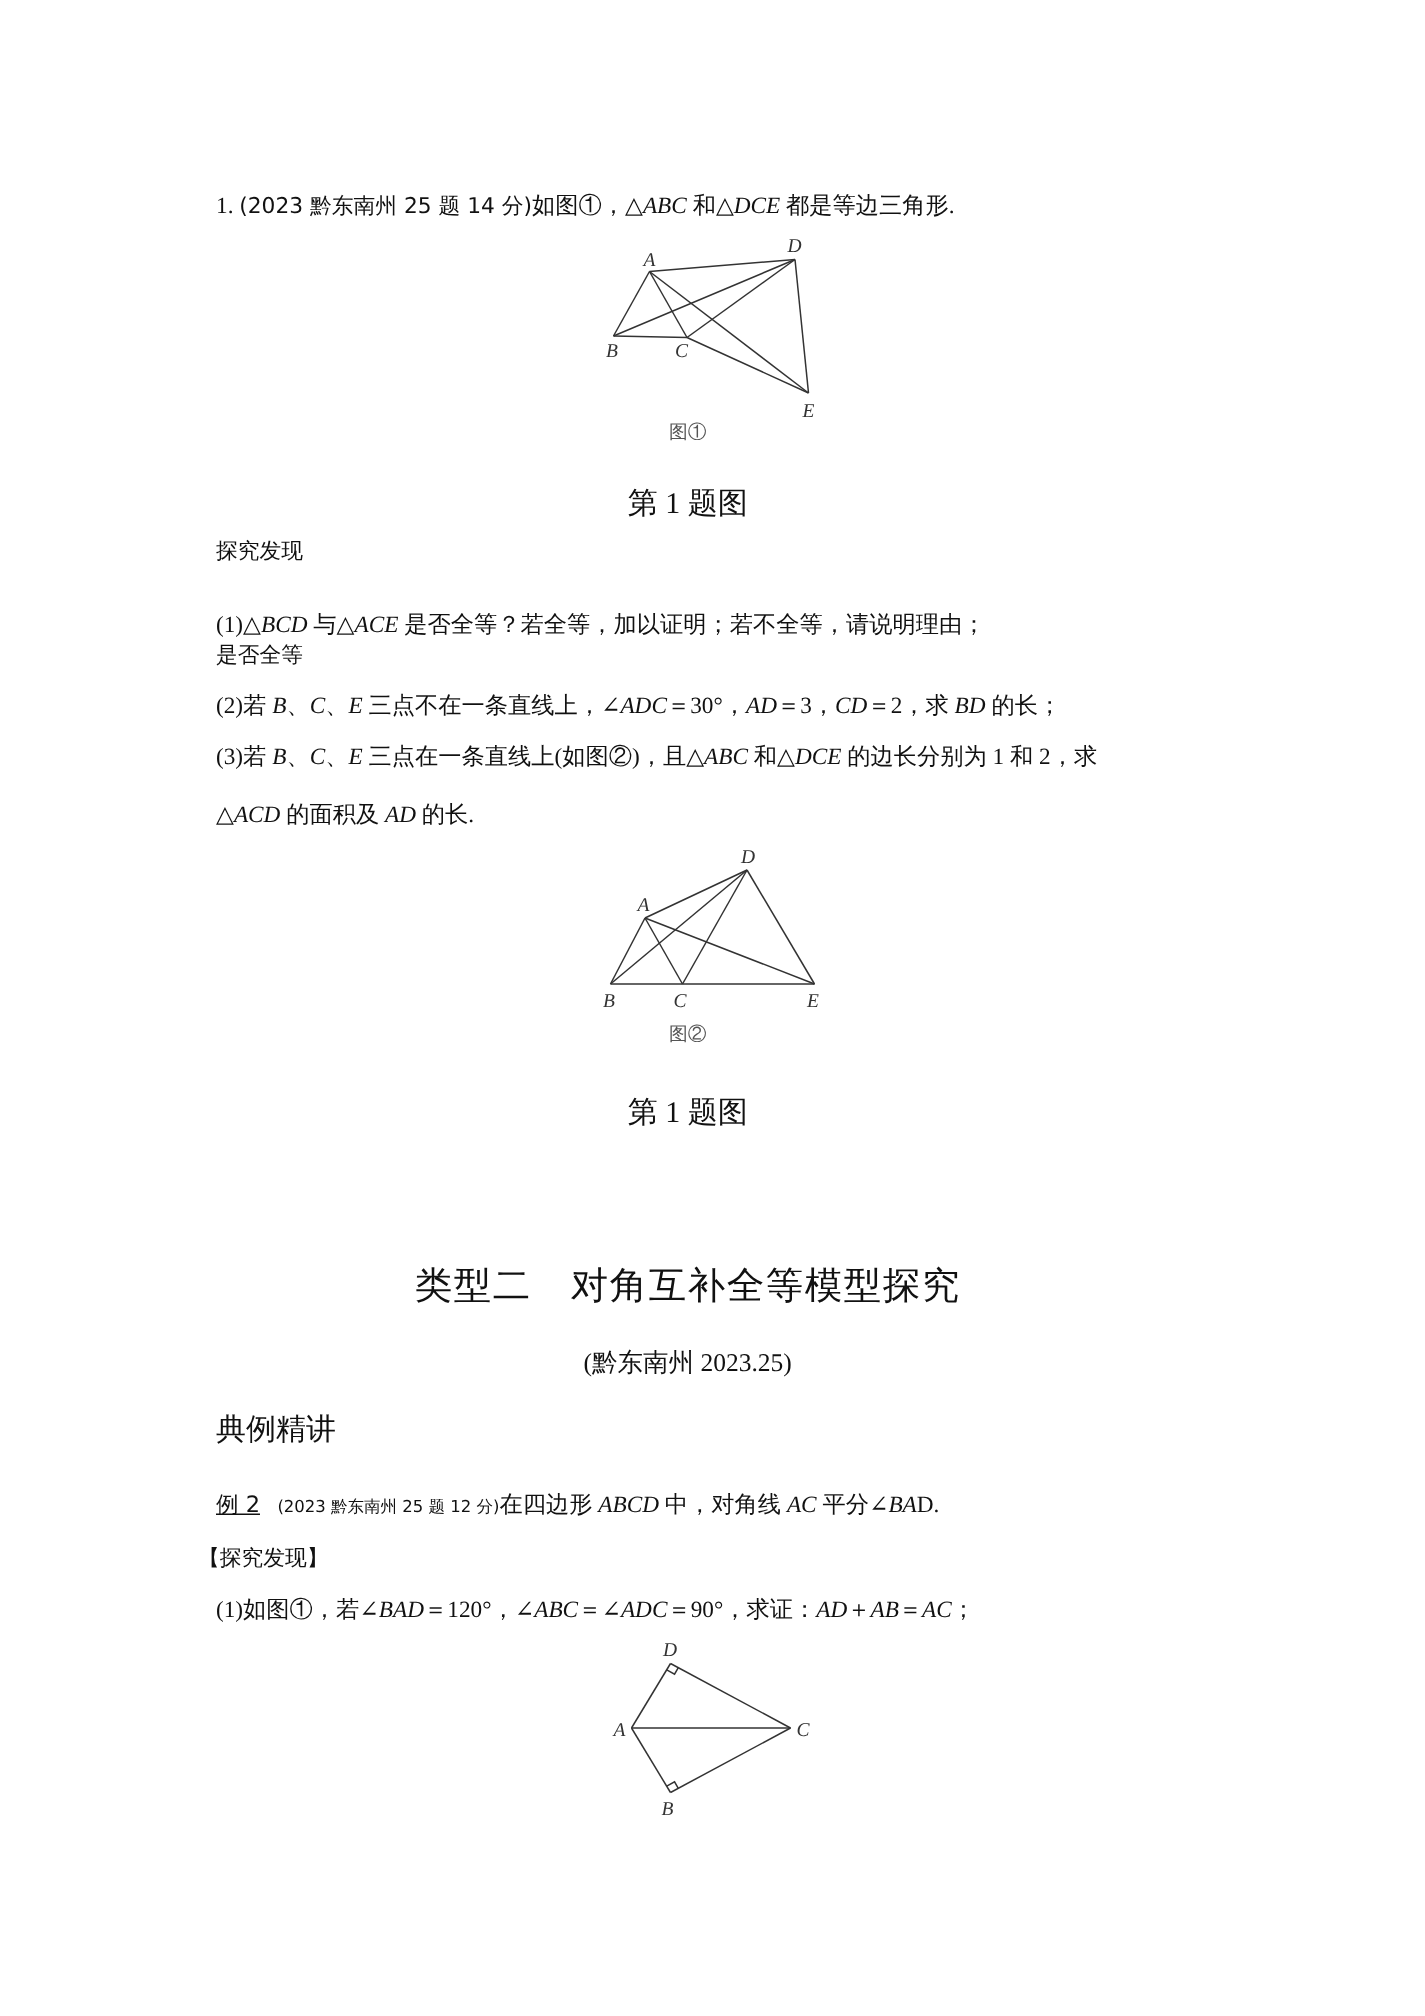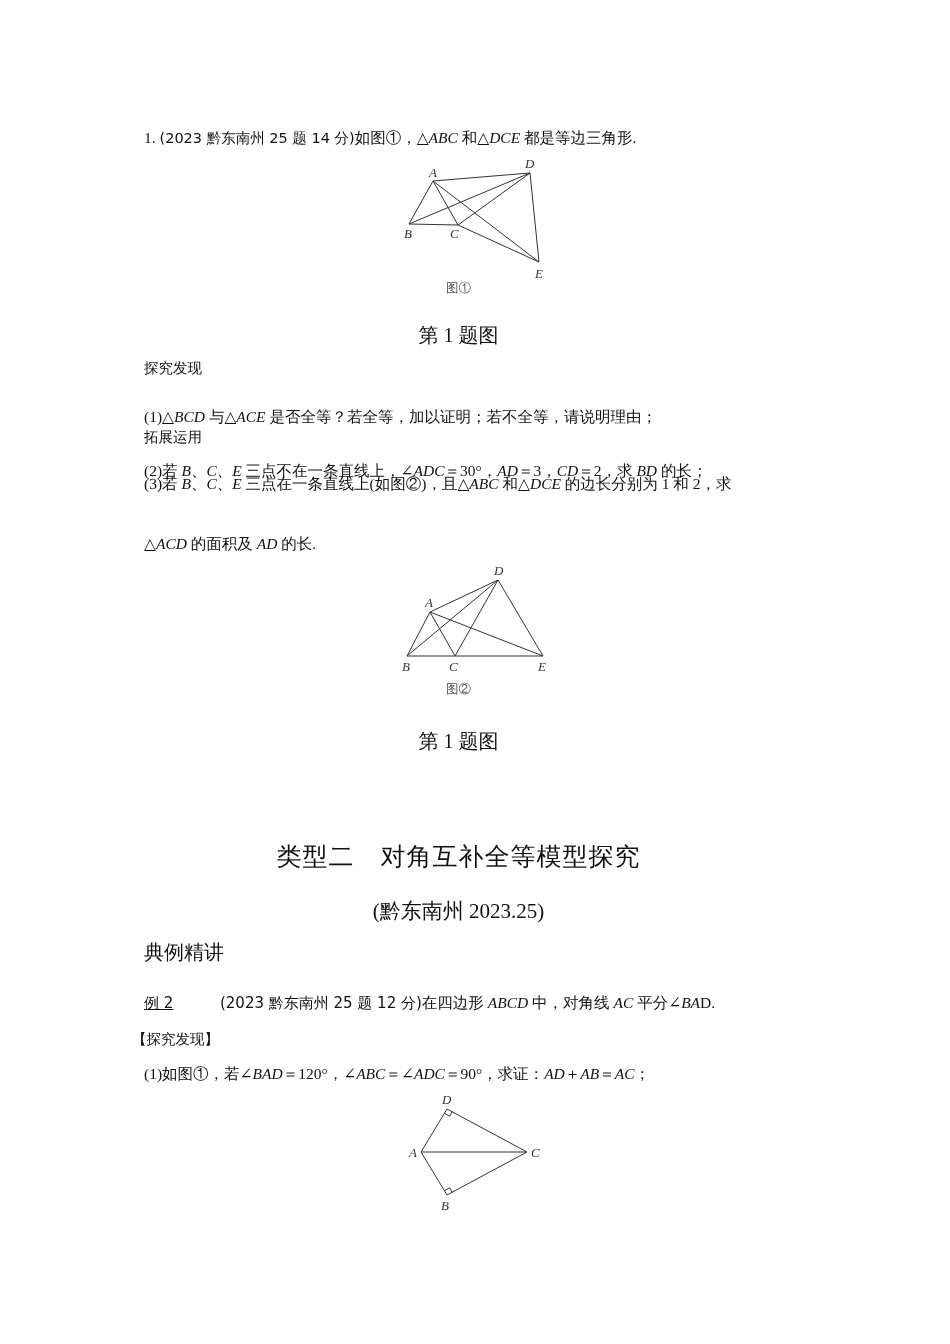--- a/index.html
+++ b/index.html
@@ -6,21 +6,21 @@
   body { width: 950px; height: 1344px; position: relative; overflow: hidden;
          font-family: "Liberation Serif", "DejaVu Serif", serif; color: #111; }
   .line { position: absolute; left: 144px; font-size: 15.5px; white-space: nowrap; line-height: 20px; }
   .sans { font-family: "DejaVu Sans", "Liberation Sans", sans-serif; }
   .bold { font-weight: normal; }
   .it { font-style: italic; }
   .center { position: absolute; left: 0; width: 917px; text-align: center; white-space: nowrap; }
   .caption { font-size: 20px; }
   .figcap { font-size: 12.5px; color: #555; }
   .title { font-size: 25px; font-family: "DejaVu Sans", "Liberation Sans", sans-serif; letter-spacing: 1px; }
-  .subtitle { font-size: 21px; text-align: center; }
+  .subtitle { font-size: 17px; text-align: center; }
   .sect { font-size: 20px; font-family: "DejaVu Sans", "Liberation Sans", sans-serif; text-align: center; }
   svg text { font-family: "Liberation Serif", serif; font-style: italic; font-size: 13px; fill: #333; }
   svg line, svg polyline { stroke: #333; stroke-width: 1; fill: none; }
 </style>
 </head>
 <body>
 
 <div class="line" style="top:128px;">
   <span>1.</span>
   <span class="sans" style="font-size:14.5px;">(2023 黔东南州 25 题 14 分)</span><span>如图①，△</span><span class="it">ABC</span><span> 和△</span><span class="it">DCE</span><span> 都是等边三角形.</span>
@@ -43,25 +43,25 @@
   <text x="535" y="278">E</text>
 </svg>
 <div class="center figcap" style="top:280px;">图①</div>
 <div class="center caption" style="top:322px;">第 1 题图</div>
 
 <div class="line sans bold" style="top:358px;font-size:14.5px;">探究发现</div>
 <div class="line" style="top:407px;">
   <span>(1)△</span><span class="it">BCD</span><span> 与△</span><span class="it">ACE</span><span> 是否全等？若全等，加以证明；若不全等，请说明理由；</span>
 </div>
 
-<div class="line sans bold" style="top:427px;font-size:14.5px;">拓展运用</div>
+<div class="line sans bold" style="top:427px;font-size:14.5px;">是否全等</div>
 <div class="line" style="top:461px;">
   <span>(2)若 </span><span class="it">B</span><span>、</span><span class="it">C</span><span>、</span><span class="it">E</span><span> 三点不在一条直线上，∠</span><span class="it">ADC</span><span>＝30°，</span><span class="it">AD</span><span>＝3，</span><span class="it">CD</span><span>＝2，求 </span><span class="it">BD</span><span> 的长；</span>
 </div>
-<div class="line" style="top:474px;">
+<div class="line" style="top:495px;">
   <span>(3)若 </span><span class="it">B</span><span>、</span><span class="it">C</span><span>、</span><span class="it">E</span><span> 三点在一条直线上(如图②)，且△</span><span class="it">ABC</span><span> 和△</span><span class="it">DCE</span><span> 的边长分别为 1 和 2，求</span>
 </div>
 <div class="line" style="top:534px;">
   <span>△</span><span class="it">ACD</span><span> 的面积及 </span><span class="it">AD</span><span> 的长.</span>
 </div>
 
 <svg style="position:absolute;left:0;top:540px;" width="950" height="150">
   <g transform="translate(0,-540)">
     <line x1="407" y1="656" x2="543" y2="656"></line>
     <line x1="407" y1="656" x2="430" y2="612"></line>
@@ -79,21 +79,21 @@
   </g>
 </svg>
 <div class="center figcap" style="top:681px;">图②</div>
 <div class="center caption" style="top:728px;">第 1 题图</div>
 
 <div class="center title" style="top:840px;">类型二　对角互补全等模型探究</div>
 <div class="center subtitle" style="top:897px;">(黔东南州 2023.25)</div>
 
 <div class="line sect" style="top:942px;left:144px;">典例精讲</div>
 <div class="line" style="top:993px;">
-  <span class="sans" style="font-size:15px;text-decoration:underline;">例 2</span>&nbsp;&nbsp;&nbsp;<span class="sans" style="font-size:15px;margin-left:35px;">(2023 黔东南州 25 题 12 分)</span><span>在四边形 </span><span class="it">ABCD</span><span> 中，对角线 </span><span class="it">AC</span><span> 平分∠</span><span class="it">BA</span><span>D.</span>
+  <span class="sans" style="font-size:15px;text-decoration:underline;">例 2</span>&nbsp;&nbsp;&nbsp;<span class="sans" style="font-size:11px;">(2023 黔东南州 25 题 12 分)</span><span>在四边形 </span><span class="it">ABCD</span><span> 中，对角线 </span><span class="it">AC</span><span> 平分∠</span><span class="it">BA</span><span>D.</span>
 </div>
 <div class="line sans bold" style="top:1029px;left:132px;font-size:14.5px;">【探究发现】</div>
 <div class="line" style="top:1064px;">
   <span>(1)如图①，若∠</span><span class="it">BAD</span><span>＝120°，∠</span><span class="it">ABC</span><span>＝∠</span><span class="it">ADC</span><span>＝90°，求证：</span><span class="it">AD</span><span>＋</span><span class="it">AB</span><span>＝</span><span class="it">AC</span><span>；</span>
 </div>
 
 <svg style="position:absolute;left:0;top:1090px;" width="950" height="130">
   <g transform="translate(0,-1090)">
     <line x1="421" y1="1152" x2="447" y2="1109"></line>
     <line x1="447" y1="1109" x2="527" y2="1152"></line>

